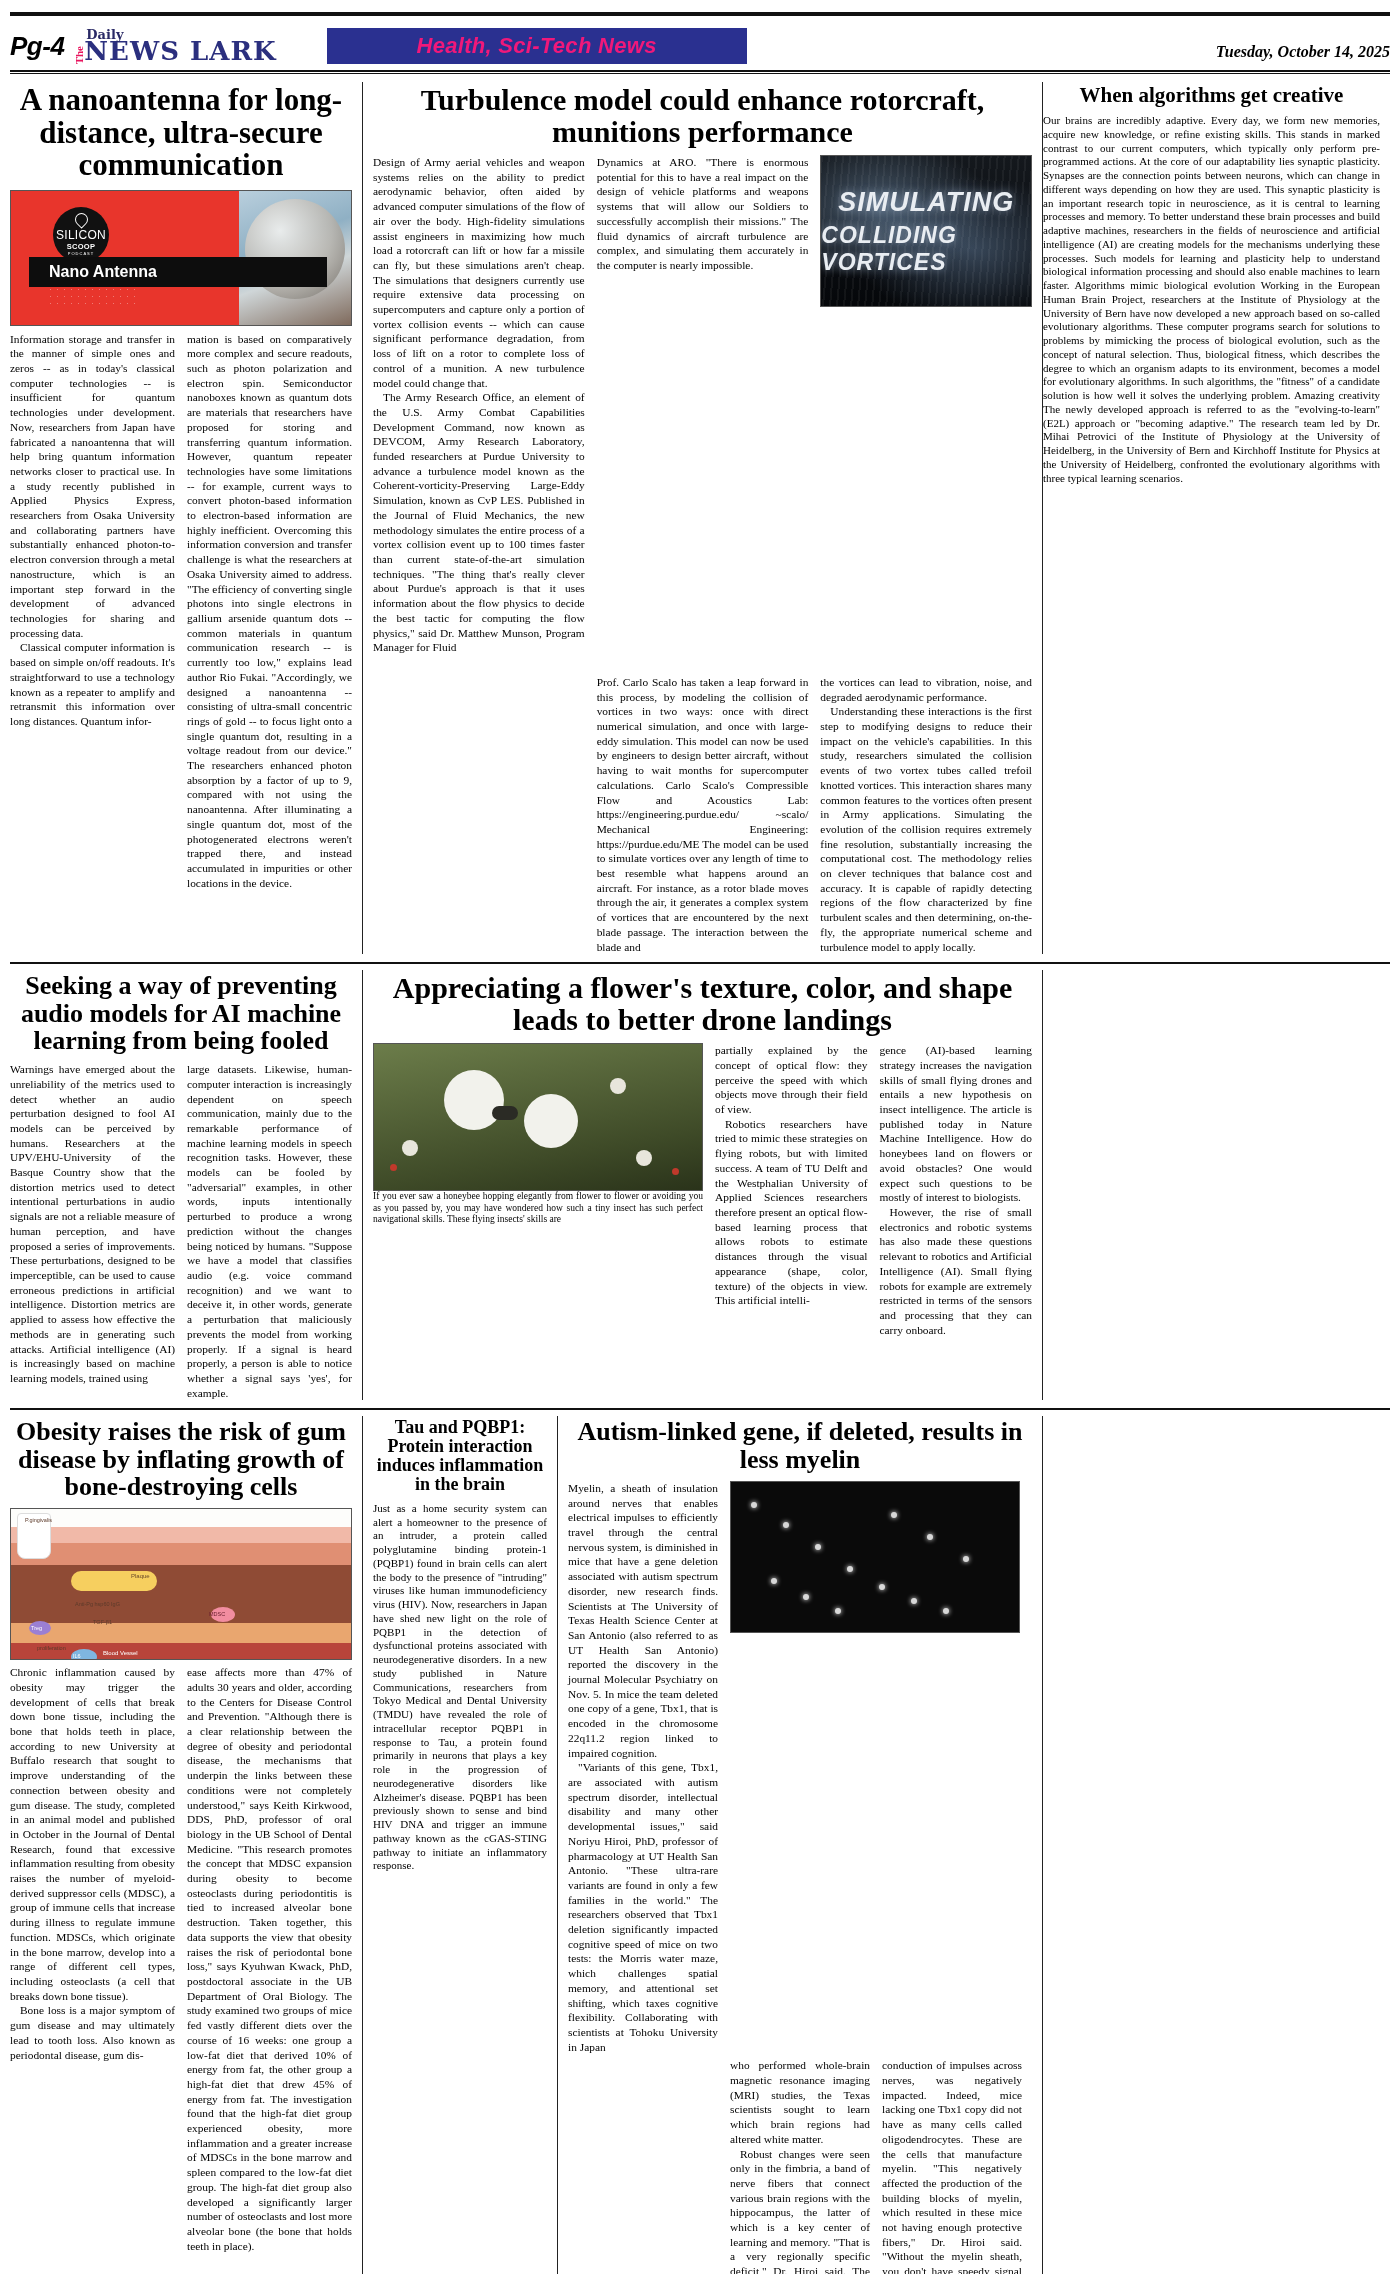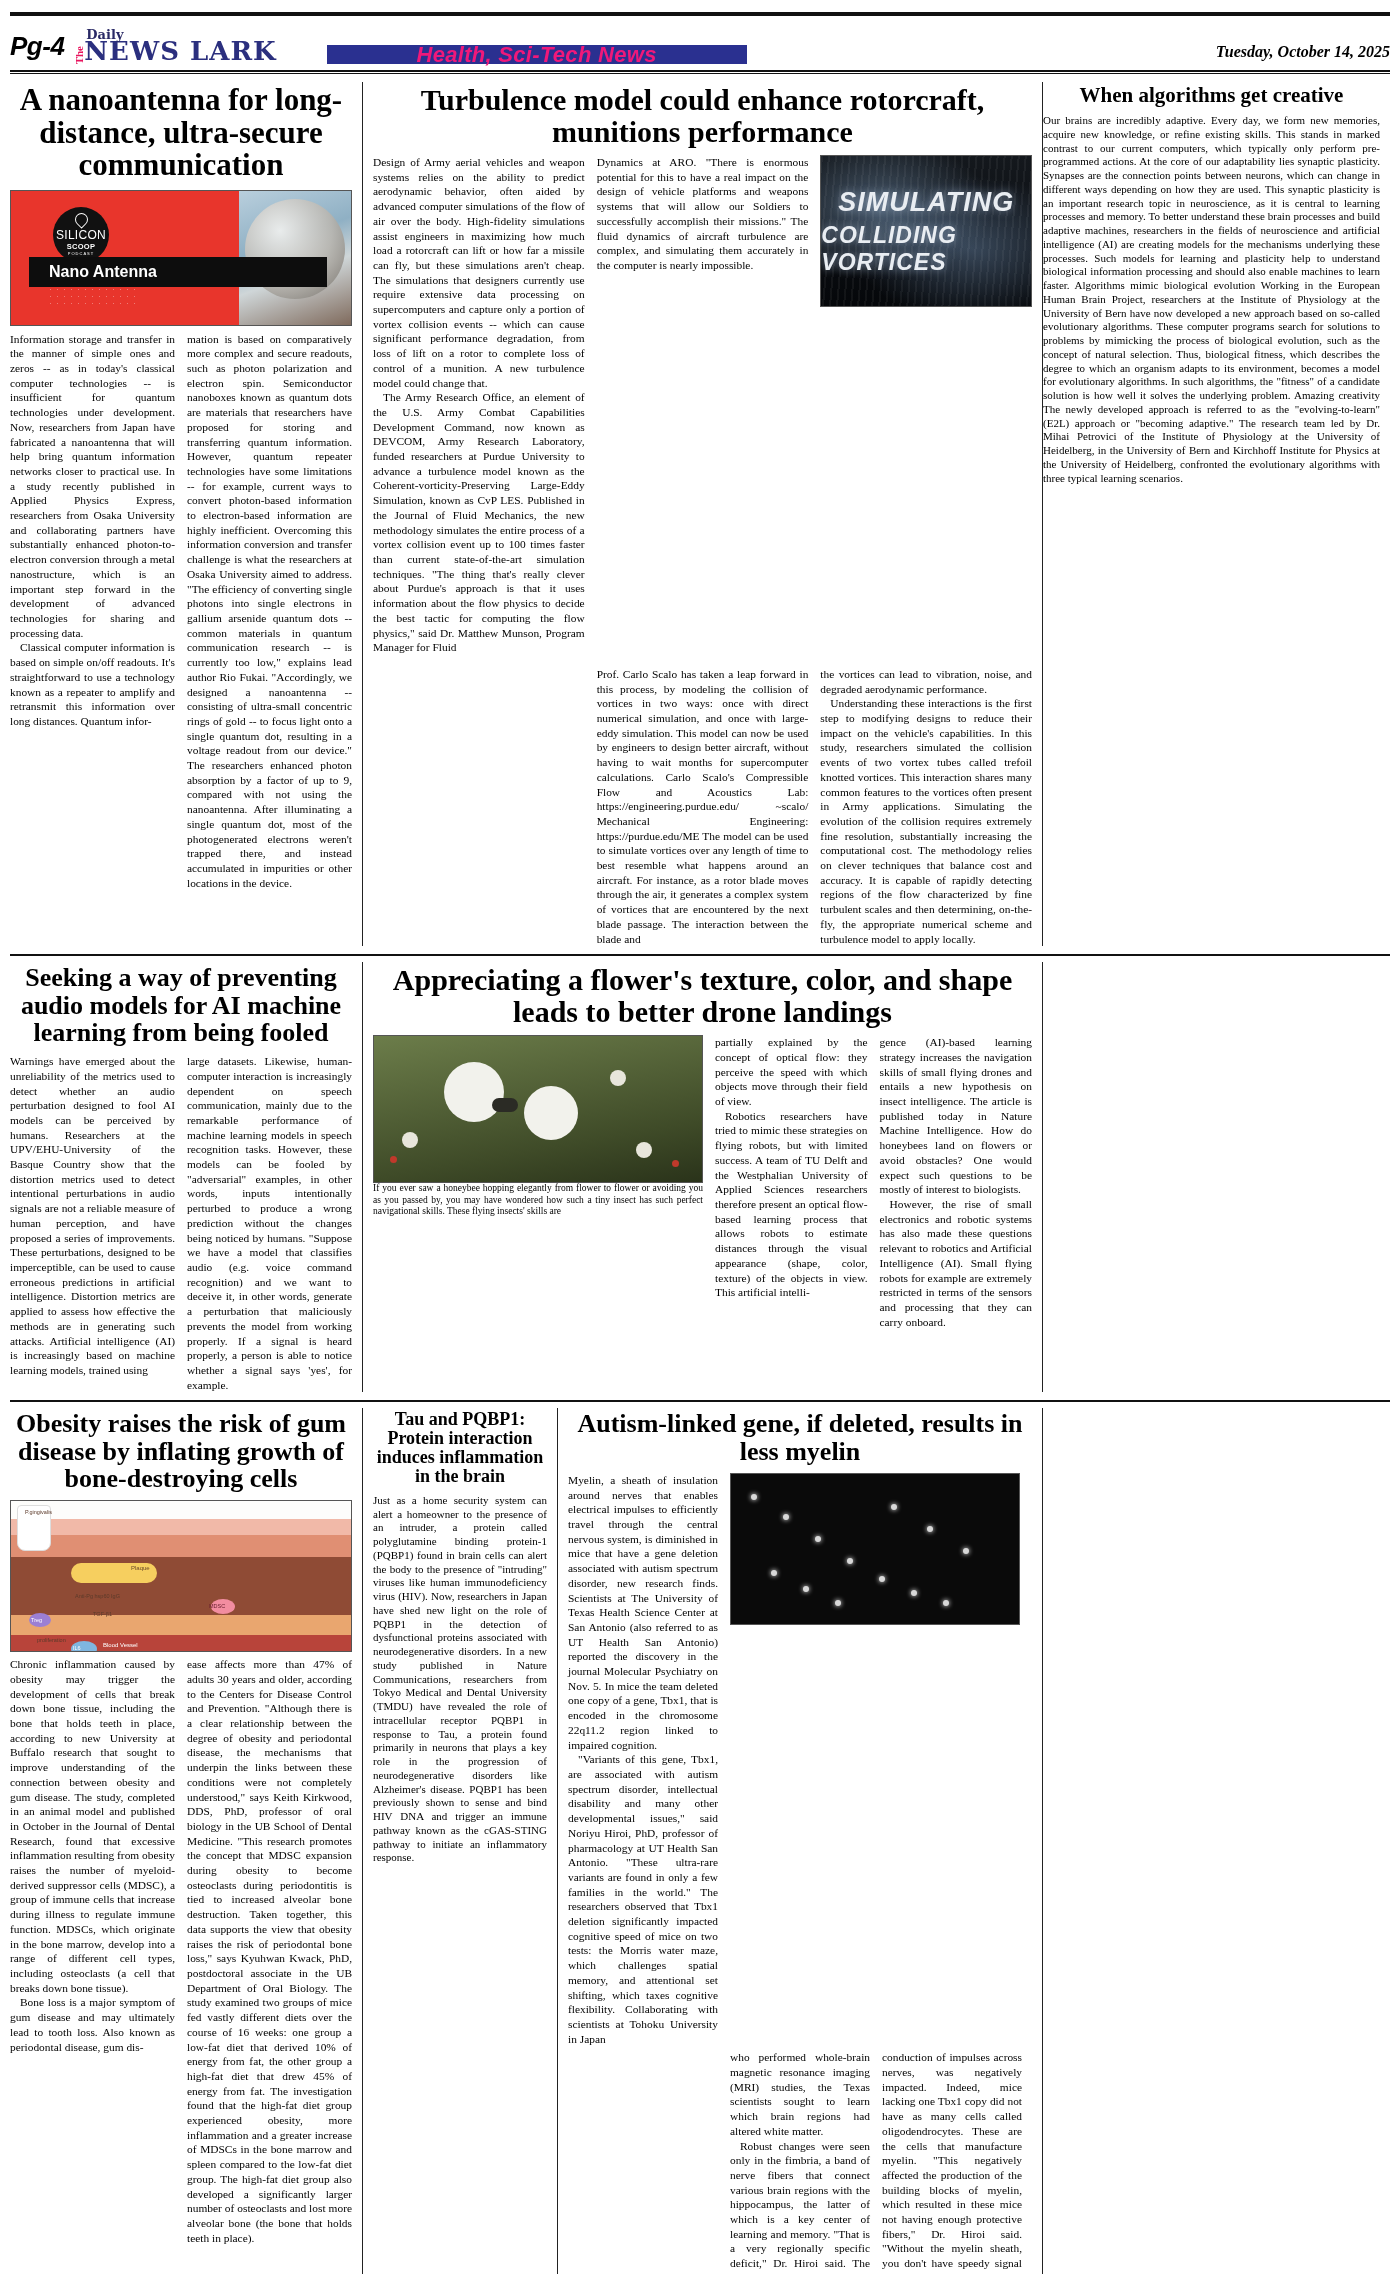--- a/index.html
+++ b/index.html
@@ -16,21 +16,21 @@
   
   .masthead-rule-top { border-top: 3px solid #111; border-bottom: 1px solid #111; height:4px; margin-bottom: 6px; }
   .masthead { display:flex; align-items:flex-end; gap: 10px; height: 42px; }
   .pg-num { font-family:"Liberation Sans", sans-serif; font-weight:bold; font-style:italic; font-size:26px; letter-spacing:-0.5px; padding-bottom:2px; }
   .logo-wrap { display:flex; align-items:flex-end; position:relative; }
   .logo-the { font-family:"Liberation Serif", serif; font-weight:bold; font-size:11px; color:#e8145e;
               writing-mode: vertical-rl; transform: rotate(180deg); line-height:1; letter-spacing:0px; margin-right:-1px; padding-bottom:1px;}
   .logo-daily { position:absolute; left:12px; top:-12px; font-family:"DejaVu Serif", serif; font-weight:bold; font-size:13px; color:#2a2a66; }
   .logo-main { font-family:"DejaVu Serif", serif; font-weight:bold; font-size:26px; color:#2b2f7e; letter-spacing:1px; line-height:0.95;
                font-style: normal; }
-  .banner { background:#2a3090; flex: 0 0 auto; width: 420px; height: 19px; display:flex; align-items:center; justify-content:center; margin-left:40px; }
+  .banner { background:#2a3090; flex: 0 0 auto; width: 420px; height: 36px; display:flex; align-items:center; justify-content:center; margin-left:40px; }
   .banner span { color:#f0187a; font-family:"Liberation Sans", sans-serif; font-style:italic; font-weight:bold; font-size:22px; letter-spacing:0.3px;}
   .dateline { margin-left:auto; font-family:"Liberation Serif", serif; font-weight:bold; font-style:italic; font-size:16px; padding-bottom:3px;}
 
   .rule-double { border-top:2px solid #111; border-bottom:1px solid #111; height:4px; margin:6px 0 8px 0; }
   .rule-heavy { border-top:2px solid #111; margin:8px 0 6px 0;}
 
   
   .hl { text-align:center; font-family:"Liberation Serif", serif; font-weight:bold; line-height:1.05; margin:2px 0 8px 0; }
   .hl-xl { font-size:31px; }
   .hl-lg { font-size:30px; }
@@ -182,21 +182,21 @@
           </div>
         </div>
         <div class="col" style="max-width:216px;">
           <div class="img-box img-vortex">
             <div class="vx-stripes"></div>
             <div class="vx-t1">SIMULATING</div>
             <div class="vx-t2">COLLIDING VORTICES</div>
           </div>
         </div>
       </div>
-      <div class="flex3" style="margin-top:12px;">
+      <div class="flex3" style="margin-top:20px;">
         <div class="col body-txt" style="max-width:216px;"></div>
         <div class="col body-txt" style="max-width:216px;">
           <p>Prof. Carlo Scalo has taken a leap forward in this process, by modeling the collision of vortices in two ways: once with direct numerical simulation, and once with large-eddy simulation. This model can now be used by engineers to design better aircraft, without having to wait months for supercomputer calculations. Carlo Scalo's Compressible Flow and Acoustics Lab: https://engineering.purdue.edu/ ~scalo/ Mechanical Engineering: https://purdue.edu/ME The model can be used to simulate vortices over any length of time to best resemble what happens around an aircraft. For instance, as a rotor blade moves through the air, it generates a complex system of vortices that are encountered by the next blade passage. The interaction between the blade and</p>
         </div>
         <div class="col body-txt" style="max-width:216px;">
           <p>the vortices can lead to vibration, noise, and degraded aerodynamic performance.</p>
           <p>Understanding these interactions is the first step to modifying designs to reduce their impact on the vehicle's capabilities. In this study, researchers simulated the collision events of two vortex tubes called trefoil knotted vortices. This interaction shares many common features to the vortices often present in Army applications. Simulating the evolution of the collision requires extremely fine resolution, substantially increasing the computational cost. The methodology relies on clever techniques that balance cost and accuracy. It is capable of rapidly detecting regions of the flow characterized by fine turbulent scales and then determining, on-the-fly, the appropriate numerical scheme and turbulence model to apply locally.</p>
         </div>
       </div>
     </div>

